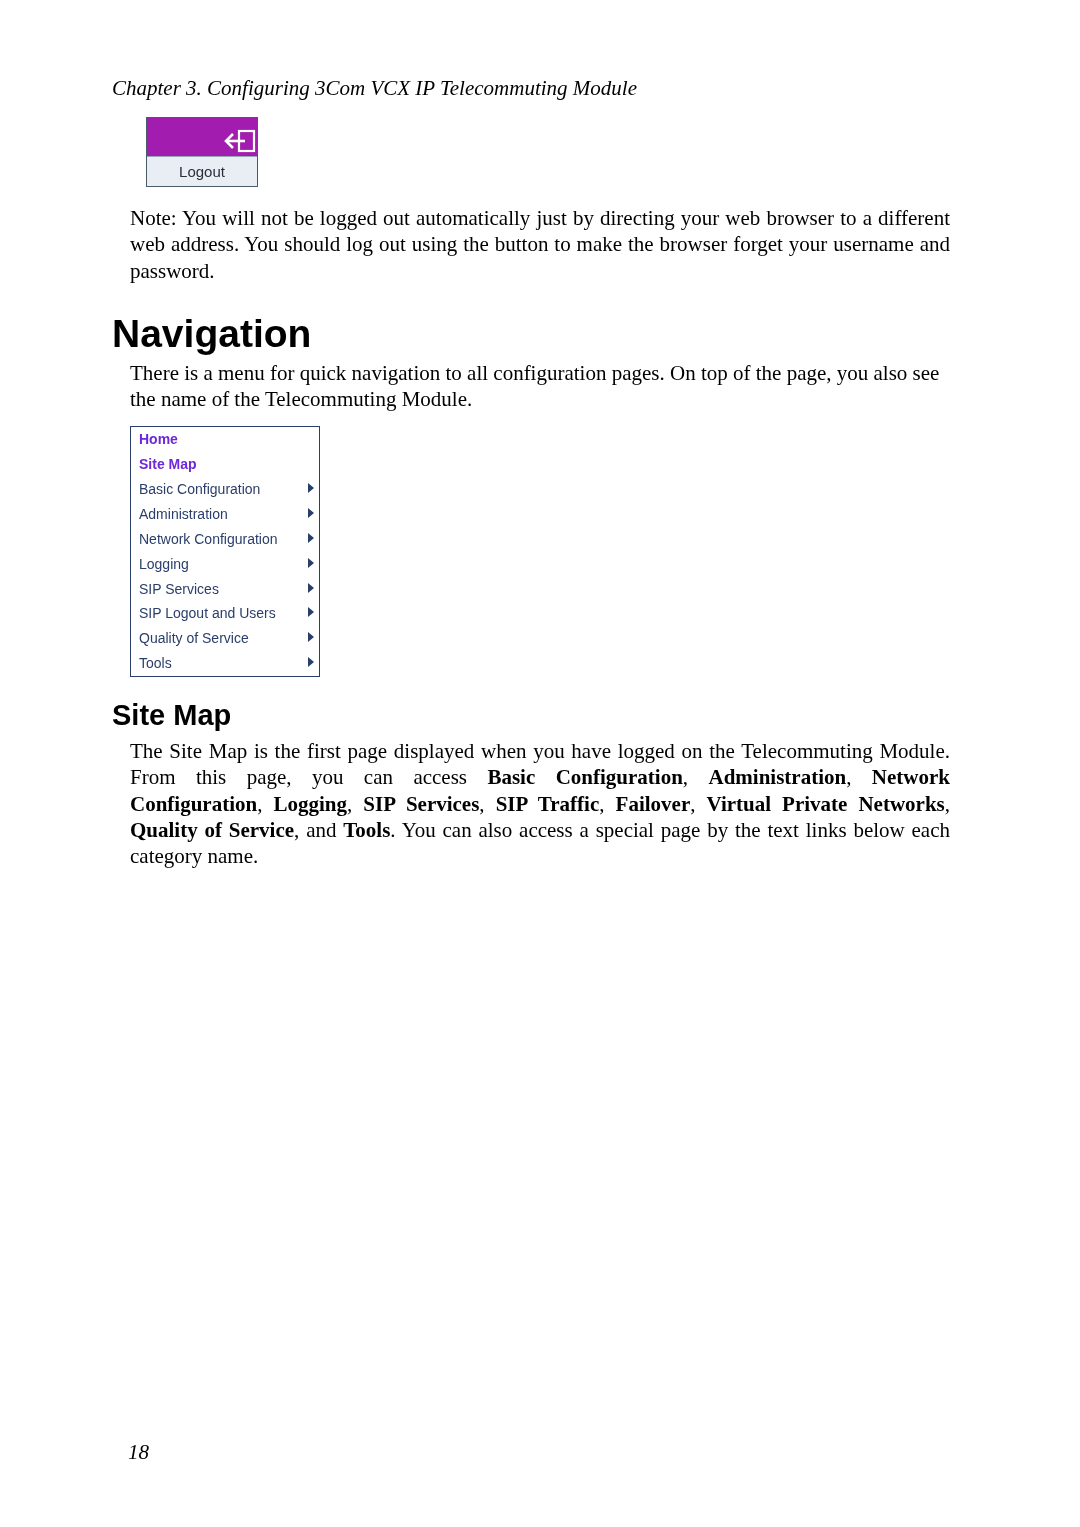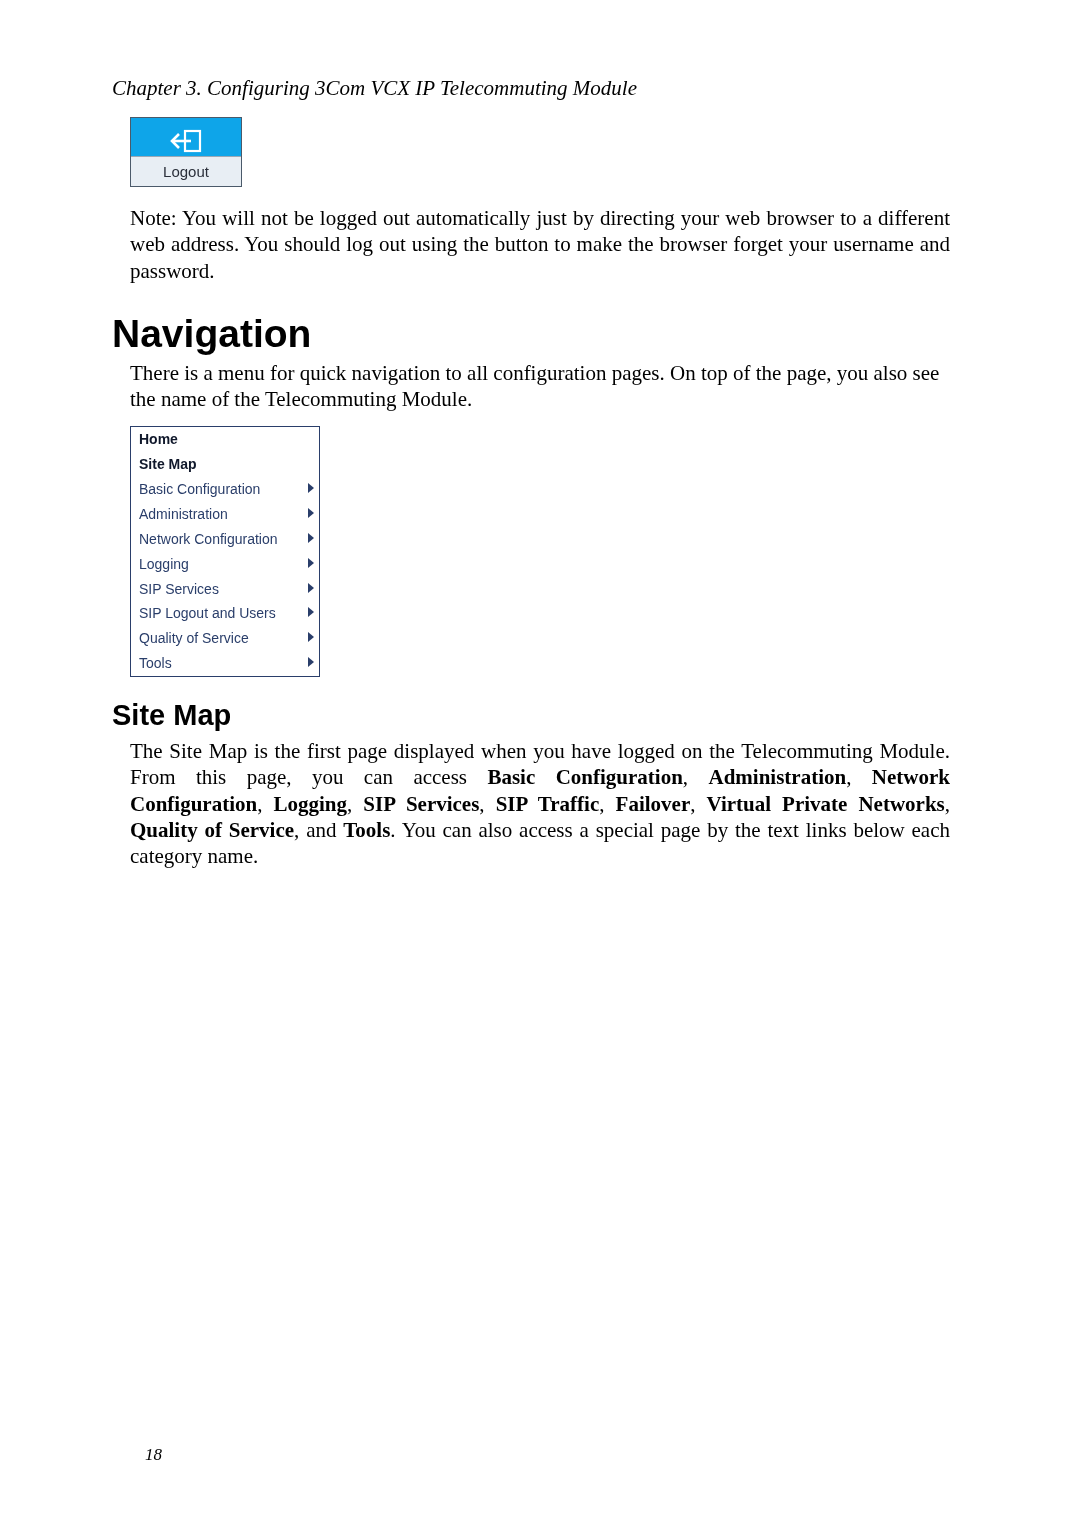--- a/index.html
+++ b/index.html
@@ -42,27 +42,27 @@
     margin: 0 0 14px 0;
   }
   p.body.justify {
     text-align: justify;
   }
   .bold { font-weight: bold; }
 
   .logout-btn {
     width: 112px;
     height: 70px;
-    background: #0ea5e9;
+    background: #a21caf;
     border: 1px solid #4b5a6a;
     box-sizing: border-box;
     display: flex;
     flex-direction: column;
-    align-items: center;
-    margin: 4px 0 18px 0;
+    align-items: flex-end;
+    margin: 4px 0 18px 16px;
     padding-top: 8px;
   }
   .logout-btn .icon-row {
     display: flex;
     justify-content: center;
     align-items: center;
     height: 30px;
   }
   .logout-btn .label-row {
     background: #e8eef4;
@@ -91,33 +91,32 @@
     align-items: center;
     justify-content: space-between;
     padding: 3px 4px 3px 8px;
     color: #2a3e6a;
     line-height: 1.35;
     white-space: nowrap;
     overflow: hidden;
   }
   .nav-menu .row.bold-row {
     font-weight: bold;
-    color: #0f172a;
+    color: #6d28d9;
   }
   .nav-menu .row .arrow {
     margin-left: 4px;
   }
 
   .page-number {
     position: absolute;
     bottom: 62px;
     left: 128px;
     font-style: italic;
-    font-size: 17px;
-    margin-left: 17px;
+    font-size: 21px;
   }
 </style>
 </head>
 <body>
 
 <div class="page">
 
   <div class="running-header">Chapter 3. Configuring 3Com VCX IP Telecommuting Module</div>
 
 

